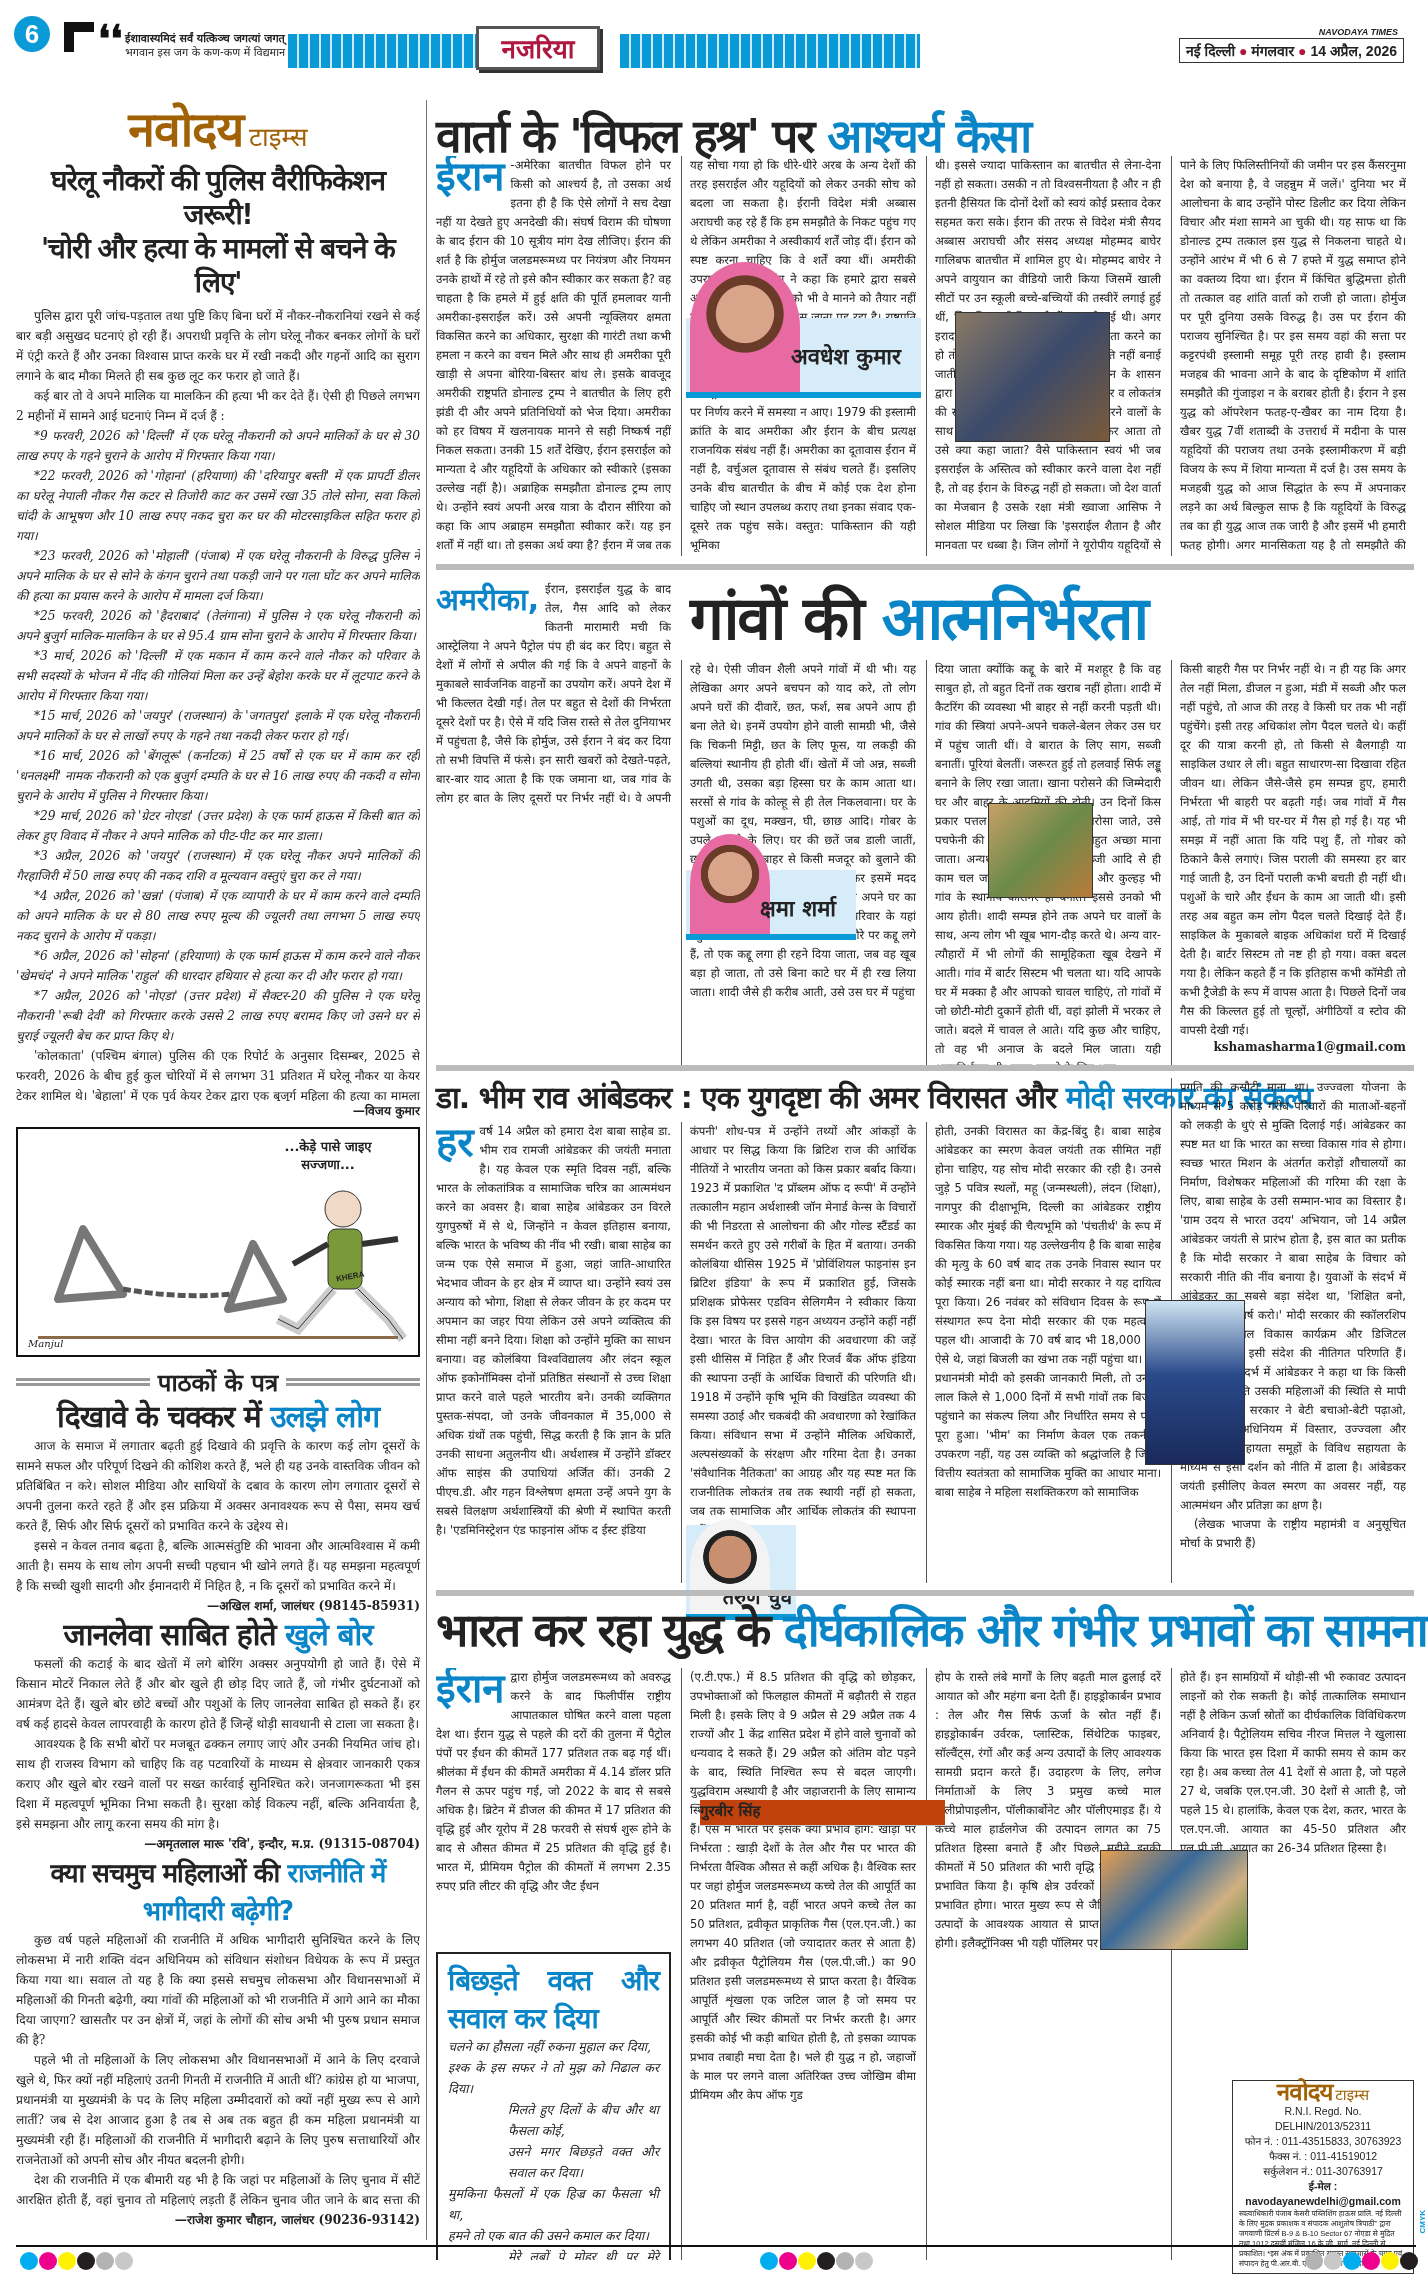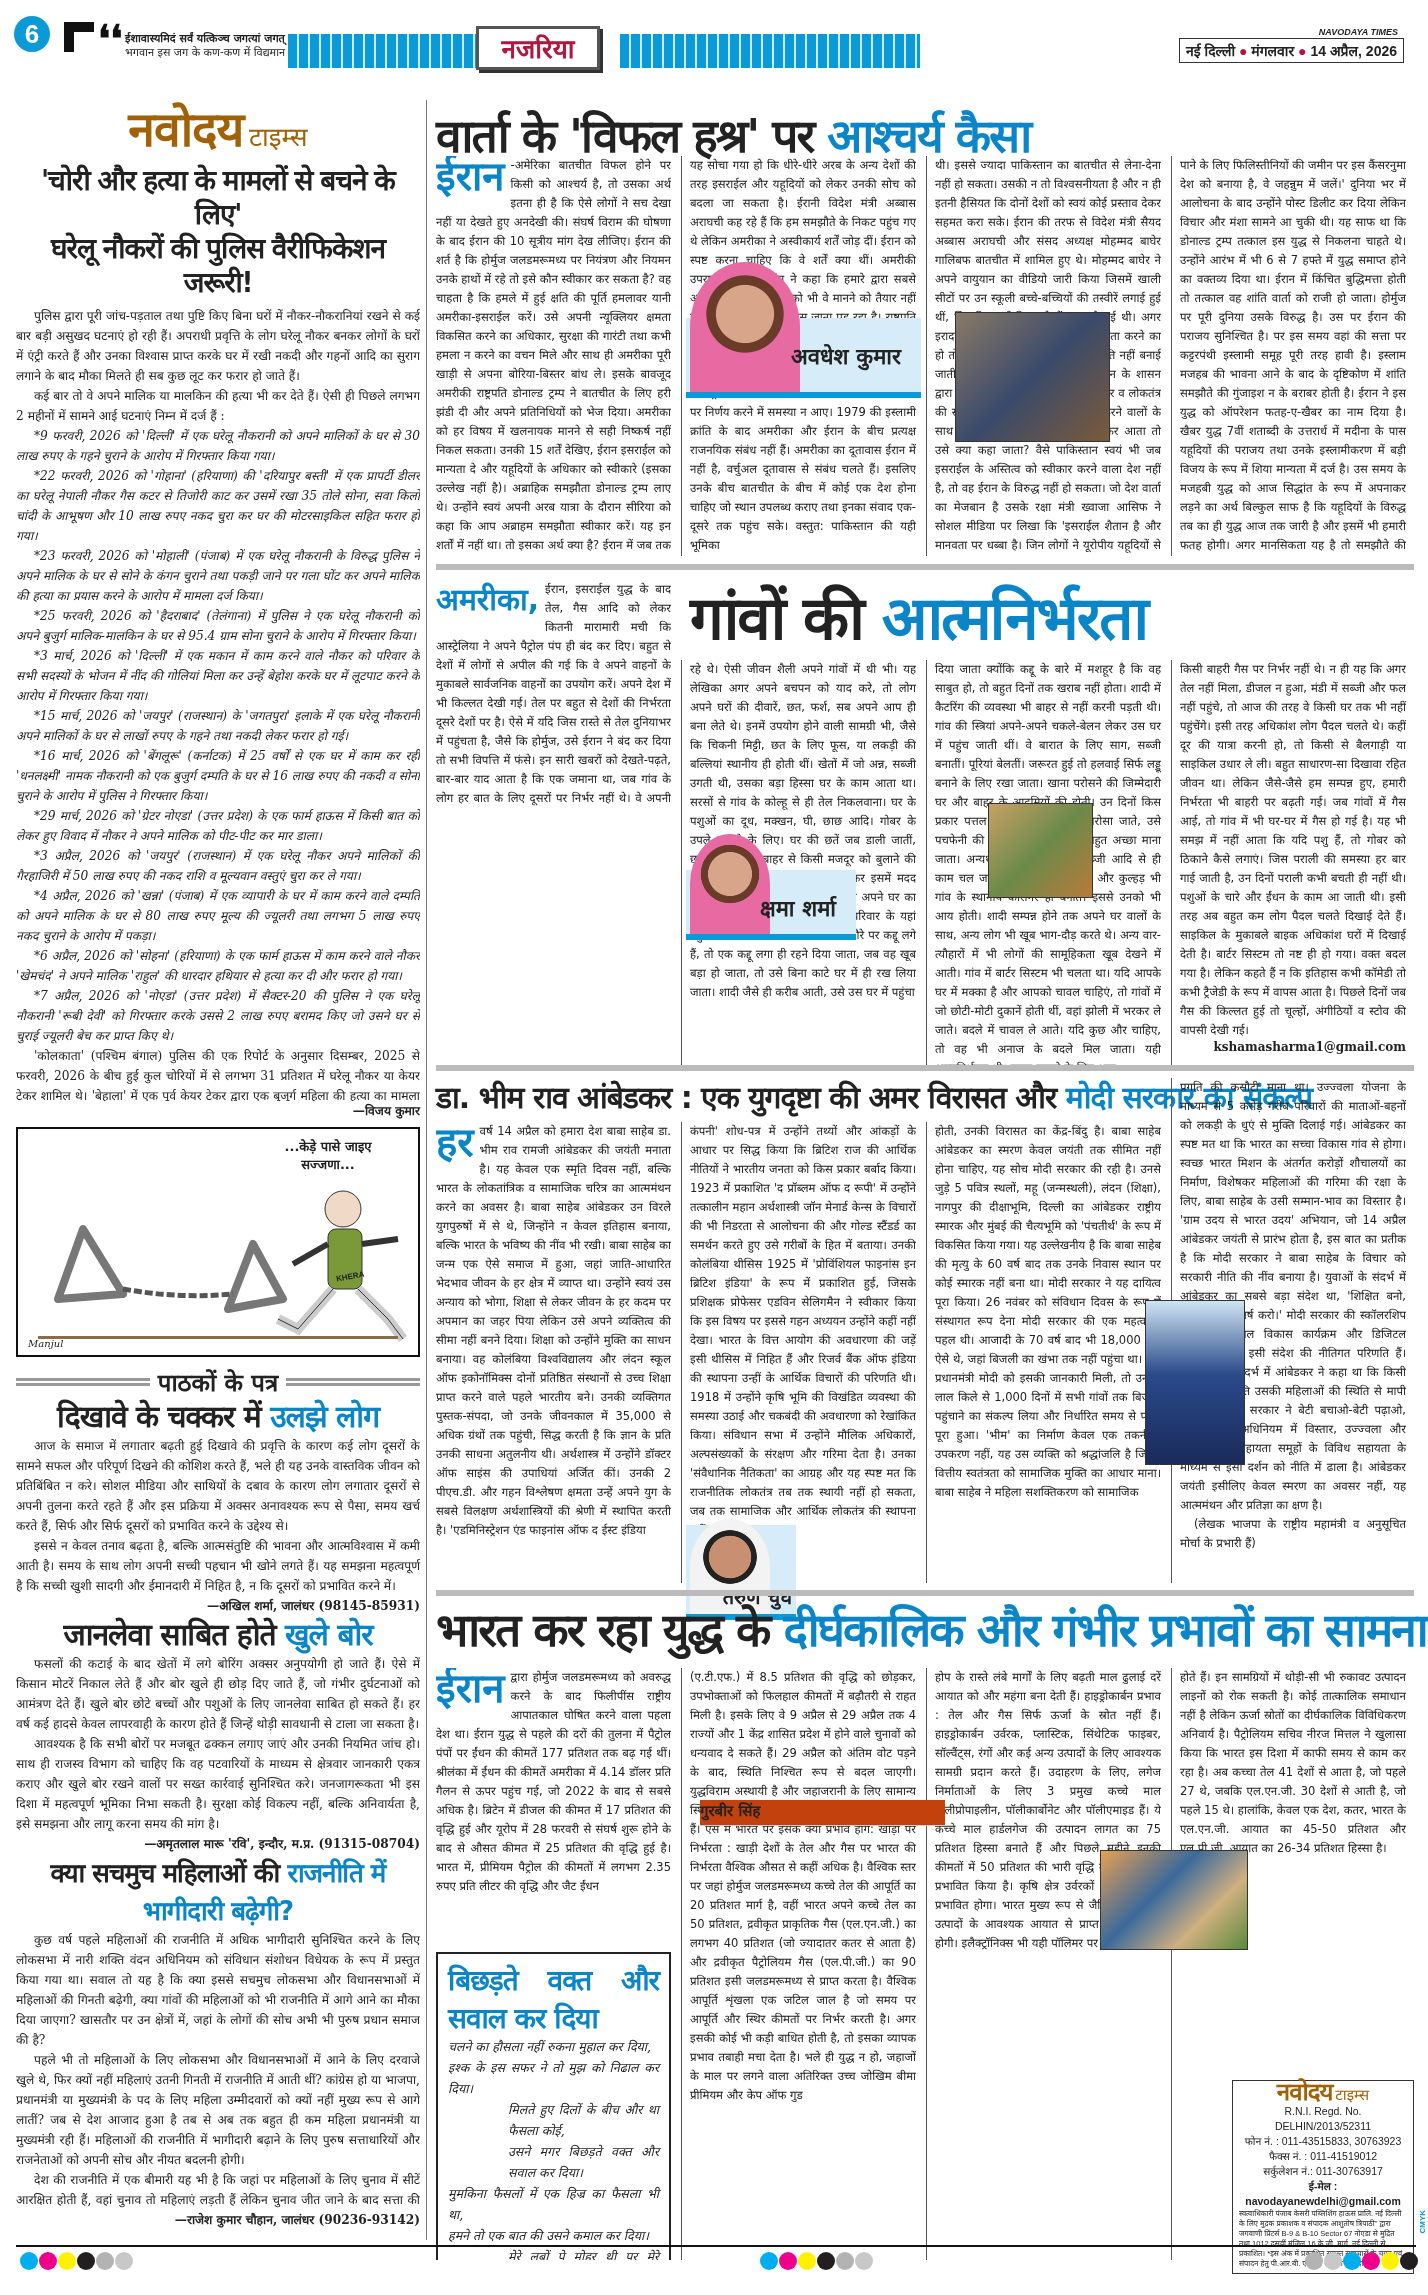--- a/index.html
+++ b/index.html
@@ -70,22 +70,22 @@
   <span class="dot">●</span>
   <span>14 अप्रैल, 2026</span>
 </div>
 
 <div class="abs col-left">
   <div class="logo" style="text-align:center;">
     <span class="big">नवोदय</span>
     <span class="small">टाइम्स</span>
   </div>
   <div class="lh1" style="margin-top:4px;">
+    <div>घरेलू नौकरों की पुलिस वैरीफिकेशन जरूरी!</div>
     <div>'चोरी और हत्या के मामलों से बचने के लिए'</div>
-    <div>घरेलू नौकरों की पुलिस वैरीफिकेशन जरूरी!</div>
   </div>
   <div class="body" style="margin-top:6px;height:795px;overflow:hidden;">
     <p>पुलिस द्वारा पूरी जांच-पड़ताल तथा पुष्टि किए बिना घरों में नौकर-नौकरानियां रखने से कई बार बड़ी असुखद घटनाएं हो रही हैं। अपराधी प्रवृत्ति के लोग घरेलू नौकर बनकर लोगों के घरों में एंट्री करते हैं और उनका विश्वास प्राप्त करके घर में रखी नकदी और गहनों आदि का सुराग लगाने के बाद मौका मिलते ही सब कुछ लूट कर फरार हो जाते हैं।</p>
     <p>कई बार तो वे अपने मालिक या मालकिन की हत्या भी कर देते हैं। ऐसी ही पिछले लगभग 2 महीनों में सामने आई घटनाएं निम्न में दर्ज हैं :</p>
     <p class="it">*9 फरवरी, 2026 को 'दिल्ली' में एक घरेलू नौकरानी को अपने मालिकों के घर से 30 लाख रुपए के गहने चुराने के आरोप में गिरफ्तार किया गया।</p>
     <p class="it">*22 फरवरी, 2026 को 'गोहाना' (हरियाणा) की 'दरियापुर बस्ती' में एक प्रापर्टी डीलर का घरेलू नेपाली नौकर गैस कटर से तिजोरी काट कर उसमें रखा 35 तोले सोना, सवा किलो चांदी के आभूषण और 10 लाख रुपए नकद चुरा कर घर की मोटरसाइकिल सहित फरार हो गया।</p>
     <p class="it">*23 फरवरी, 2026 को 'मोहाली' (पंजाब) में एक घरेलू नौकरानी के विरुद्ध पुलिस ने अपने मालिक के घर से सोने के कंगन चुराने तथा पकड़ी जाने पर गला घोंट कर अपने मालिक की हत्या का प्रयास करने के आरोप में मामला दर्ज किया।</p>
     <p class="it">*25 फरवरी, 2026 को 'हैदराबाद' (तेलंगाना) में पुलिस ने एक घरेलू नौकरानी को अपने बुजुर्ग मालिक-मालकिन के घर से 95.4 ग्राम सोना चुराने के आरोप में गिरफ्तार किया।</p>
     <p class="it">*3 मार्च, 2026 को 'दिल्ली' में एक मकान में काम करने वाले नौकर को परिवार के सभी सदस्यों के भोजन में नींद की गोलियां मिला कर उन्हें बेहोश करके घर में लूटपाट करने के आरोप में गिरफ्तार किया गया।</p>
     <p class="it">*15 मार्च, 2026 को 'जयपुर' (राजस्थान) के 'जगतपुरा' इलाके में एक घरेलू नौकरानी अपने मालिकों के घर से लाखों रुपए के गहने तथा नकदी लेकर फरार हो गई।</p>

